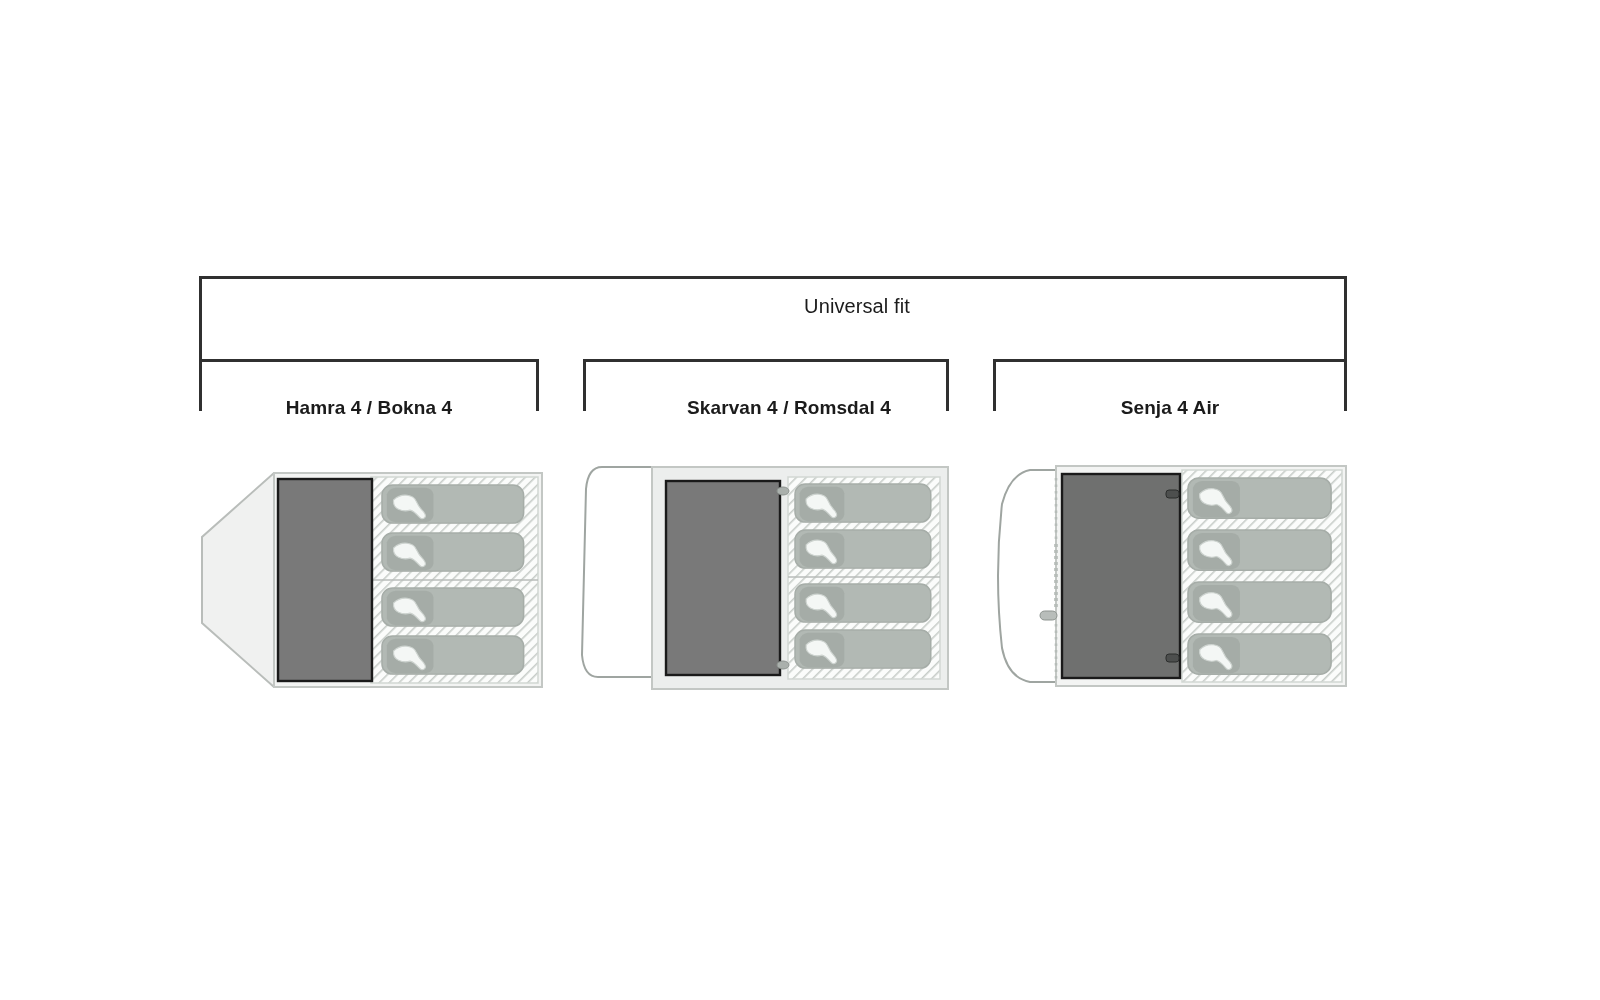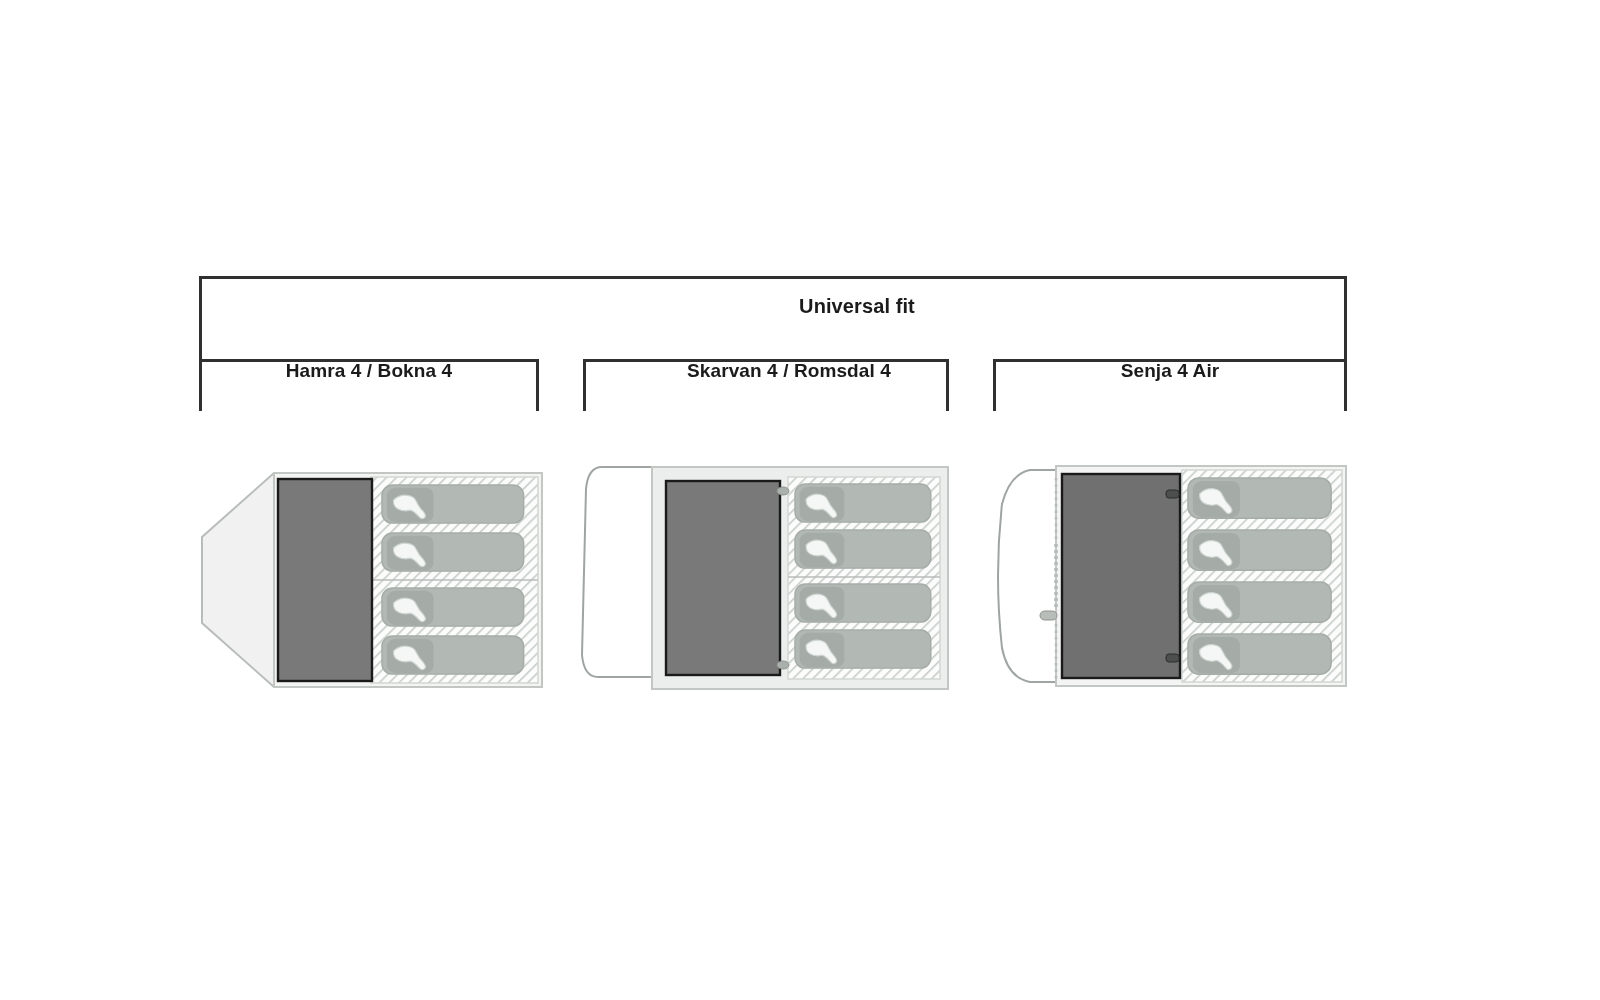--- a/index.html
+++ b/index.html
@@ -69,28 +69,28 @@
     height: 52px;
   }
 
   .bracket-title {
     position: absolute;
     top: 294px;
     left: 199px;
     width: 1316px;
     text-align: center;
     font-size: 20px;
-    font-weight: bold;
+    font-weight: normal;
     letter-spacing: 0.1px;
     line-height: 24px;
   }
 
   .group-label {
     position: absolute;
-    top: 359px;
+    top: 396px;
     text-align: center;
     font-size: 19px;
     font-weight: bold;
     line-height: 24px;
     letter-spacing: 0.1px;
   }
   .group-label.g1 { left: 199px; width: 340px; }
   .group-label.g2 { left: 583px; width: 366px; padding-left: 23px; }
   .group-label.g3 { left: 993px; width: 354px; }
 

